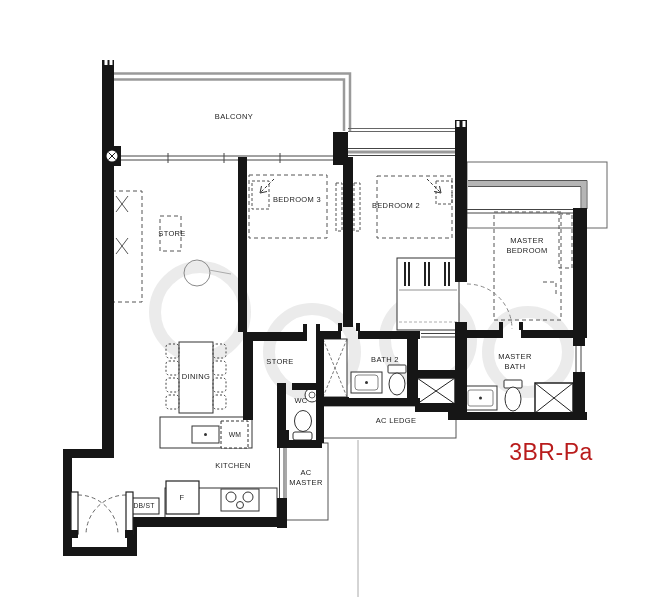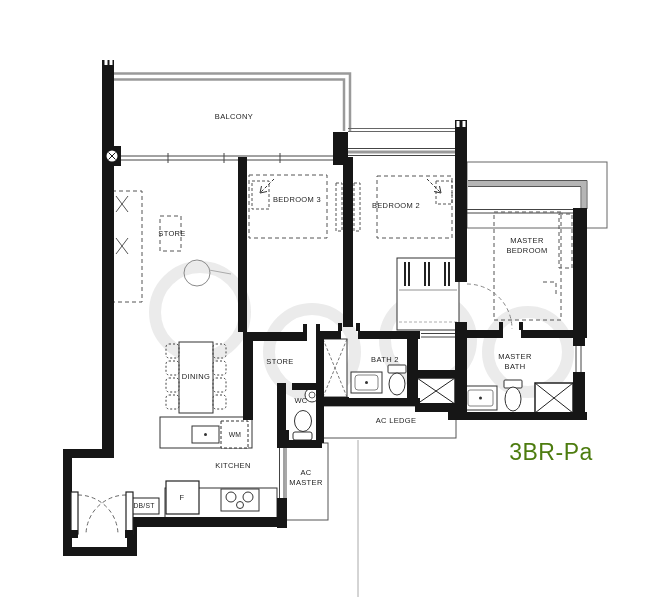--- a/index.html
+++ b/index.html
@@ -4,21 +4,21 @@
 <style>
   html,body{margin:0;padding:0;background:#ffffff;}
   #stage{position:relative;width:666px;height:600px;background:#ffffff;overflow:hidden;
          font-family:"Liberation Sans",sans-serif;border-radius:22px;}
   #plan-svg{position:absolute;left:0;top:0;}
   .lbl{position:absolute;transform:translate(-50%,-50%);
        font:7.5px/1.35 "Liberation Sans",sans-serif;
        letter-spacing:.35px;color:#1b1b1b;text-align:center;white-space:pre-line;}
   .lbl.tiny{font-size:6.8px;letter-spacing:.2px;}
   .lbl.big{font:23px/1.1 "Liberation Sans",sans-serif;letter-spacing:.5px;
-           color:#4d7c0f;white-space:nowrap;}
+           color:#b91c1c;white-space:nowrap;}
 </style>
 </head>
 <body>
 
 <div id="stage">
 
 <svg id="plan-svg" width="666" height="600" viewBox="0 0 666 600">
 
   <g stroke="#dedede" stroke-width="12" fill="none" opacity="0.6">
     <circle cx="200" cy="312" r="45"></circle>

